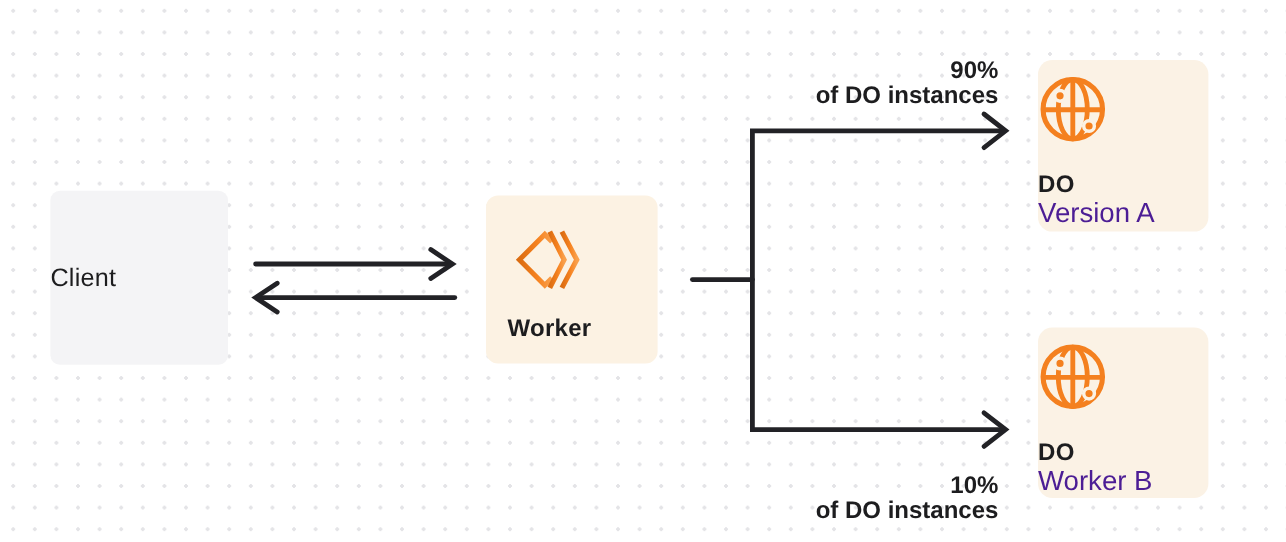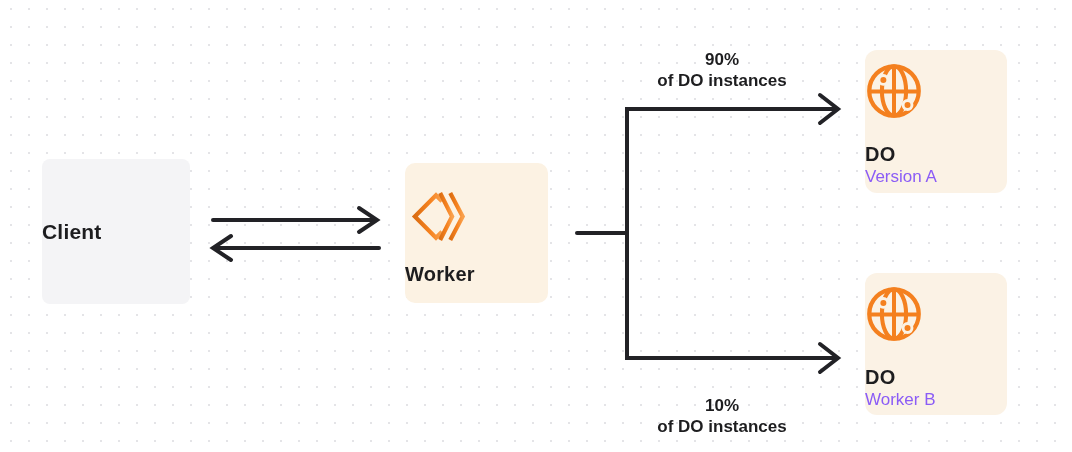--- a/index.html
+++ b/index.html
@@ -34,28 +34,29 @@
   }
   .card-client {
     left: 42px; top: 159px;
     width: 148px; height: 145px;
     background: #f4f4f6;
     border-radius: 8px;
     justify-content: center;
   }
   .client-label {
     font-size: 21px;
-    font-weight: 700;
+    font-weight: 400;
     letter-spacing: 0.2px;
   }
   .card-worker {
     left: 405px; top: 163px;
     width: 143px; height: 140px;
     background: #fcf2e3;
     border-radius: 10px;
+    padding-left: 18px;
   }
   .worker-icon { margin-top: 25px; }
   .worker-label {
     margin-top: 18px;
     font-size: 20px;
     font-weight: 700;
     letter-spacing: 0.2px;
   }
   .card-do {
     left: 865px;
@@ -67,31 +68,31 @@
   .card-do-b { top: 273px; height: 142px; }
   .do-icon { margin-top: 12px; }
   .do-title {
     margin-top: 22px;
     font-size: 20px;
     font-weight: 700;
     line-height: 24px;
     letter-spacing: 0.3px;
   }
   .do-subtitle {
-    font-size: 17px;
+    font-size: 23px;
     font-weight: 400;
     line-height: 22px;
-    color: #8b5cf6;
+    color: #4c1d95;
   }
   .branch-label {
     position: absolute;
     left: 612px;
     width: 220px;
-    text-align: center;
-    font-size: 17px;
+    text-align: right;
+    font-size: 20px;
     font-weight: 600;
     line-height: 21px;
     color: #1d1d1f;
   }
   .branch-label-top { top: 49px; }
   .branch-label-bottom { top: 372px; margin-top: 23px; }
 </style>
 </head>
 <body>
 

